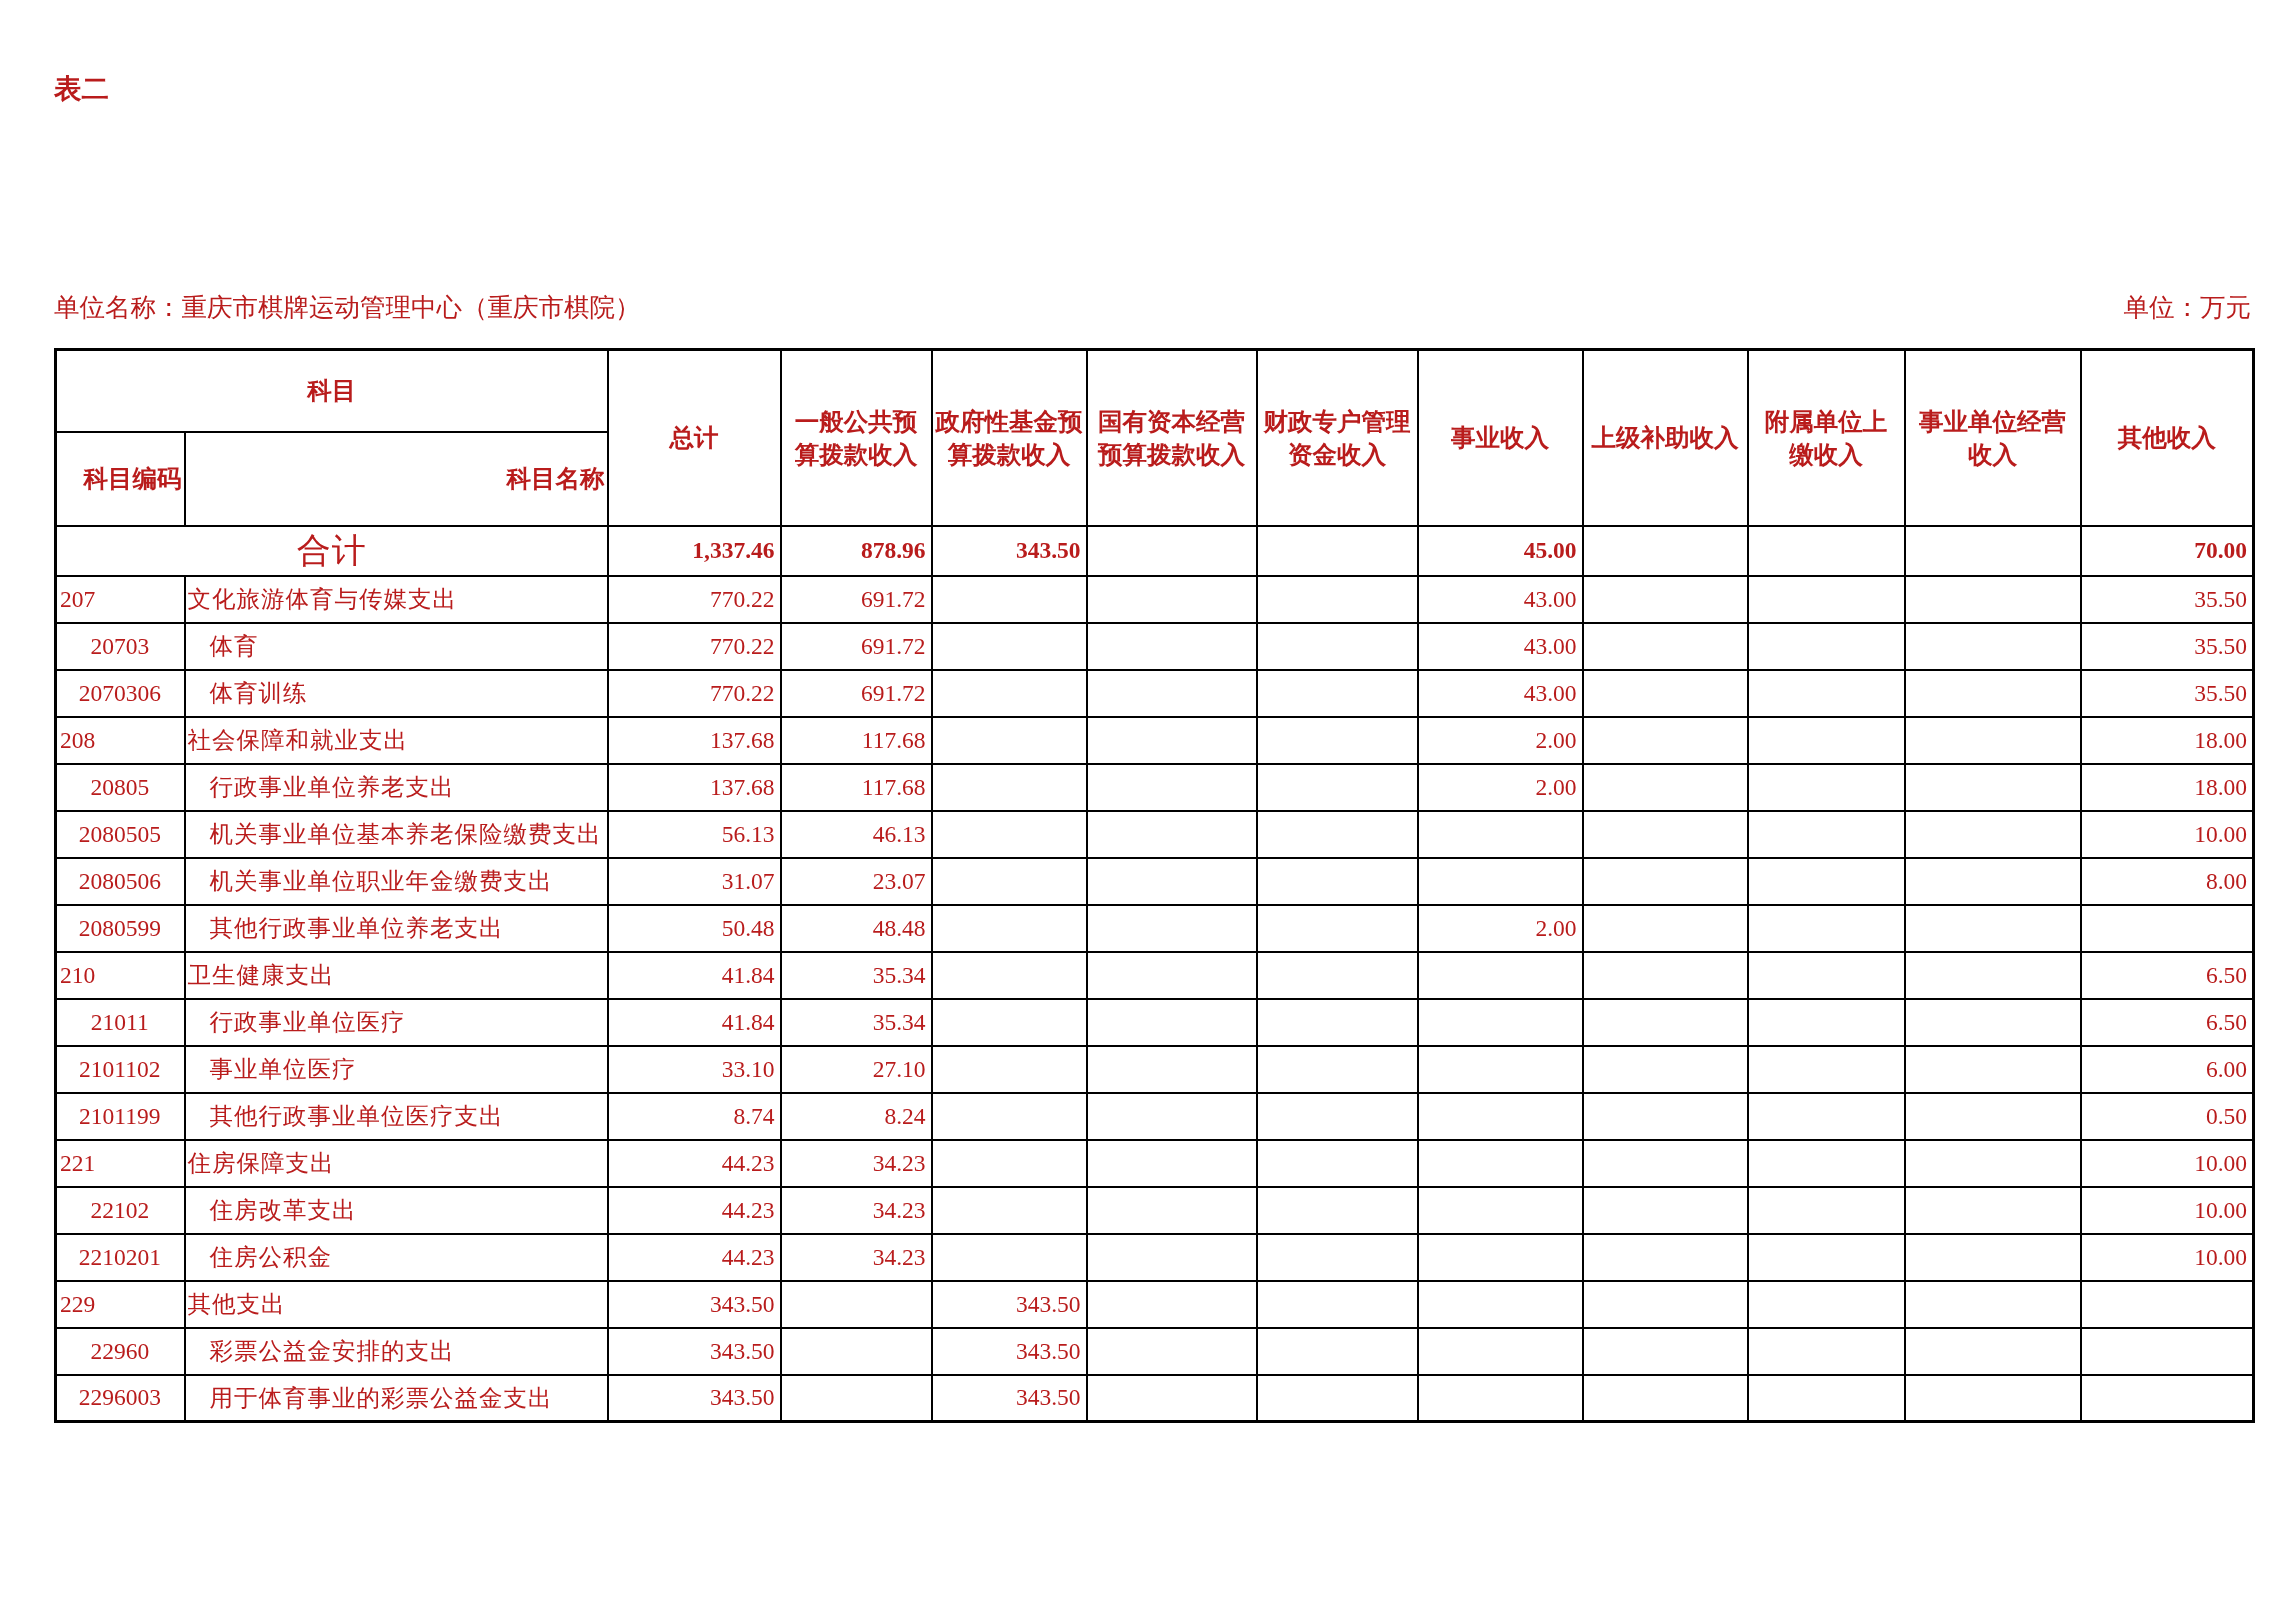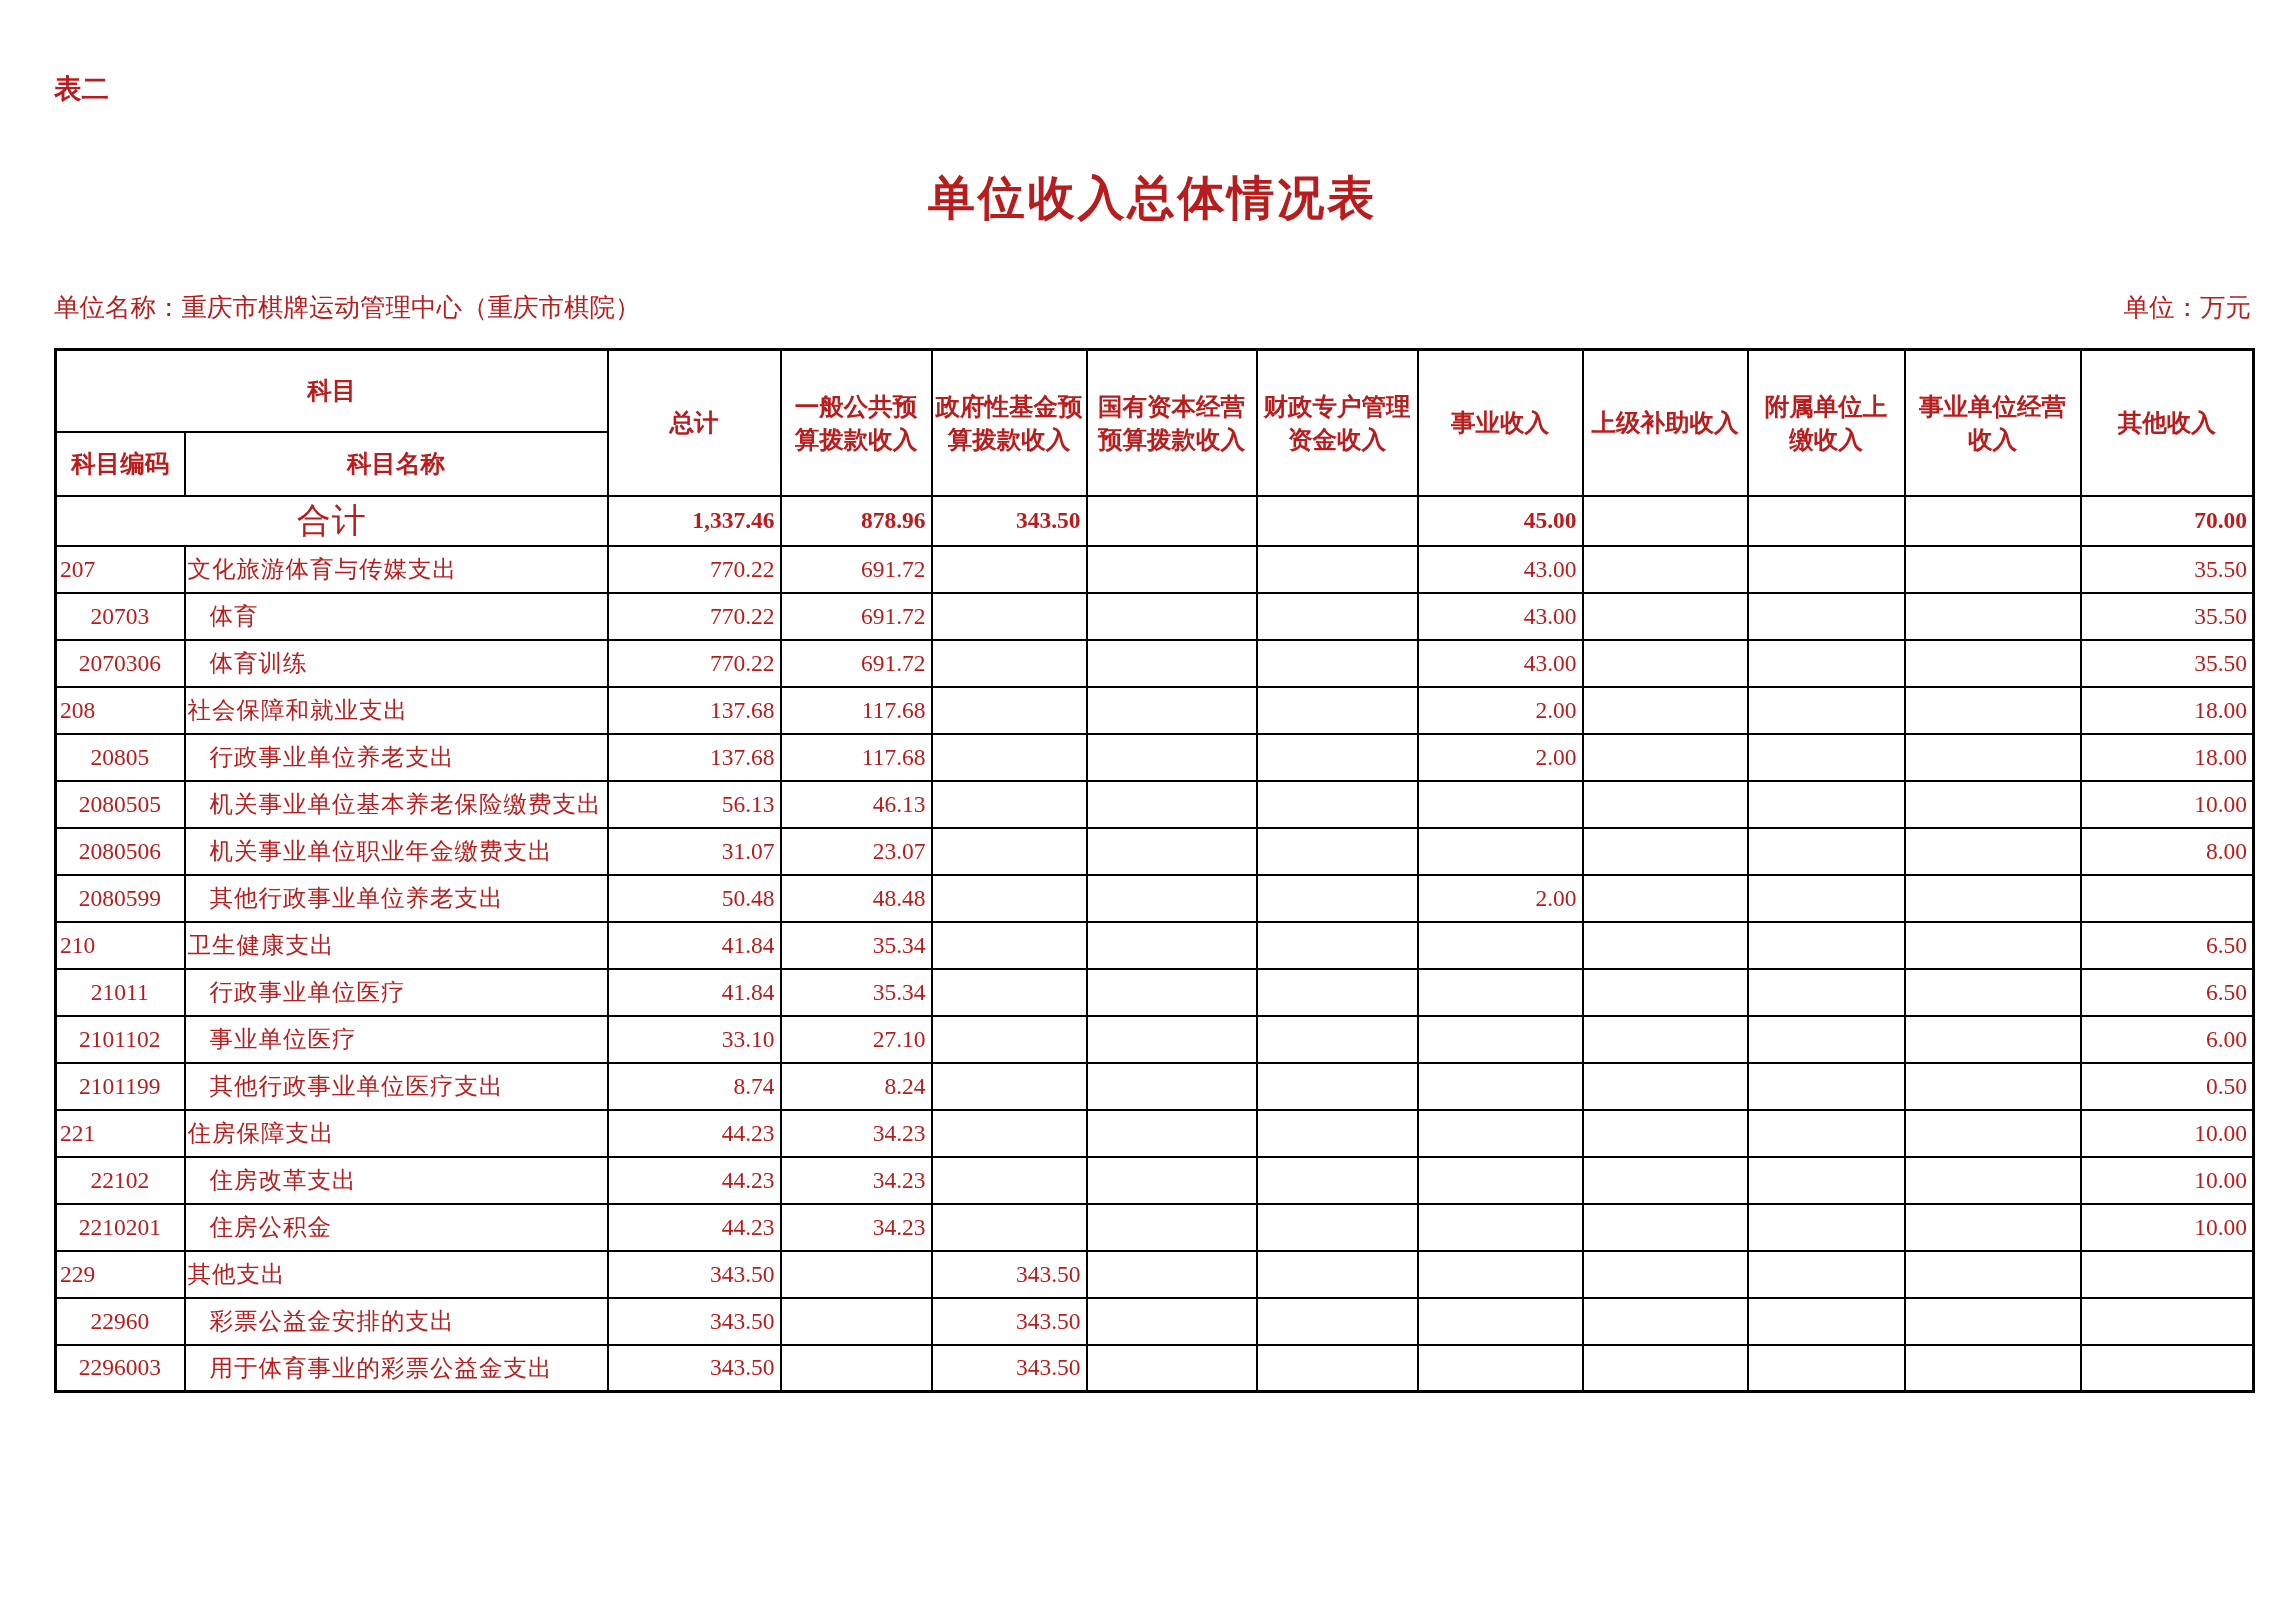--- a/index.html
+++ b/index.html
@@ -56,21 +56,21 @@
   table.income th{
     font-family:"Liberation Sans", sans-serif;
     font-weight:bold;
     font-size:24.5px;
     text-align:center;
     white-space:pre-line;
     line-height:1.35;
     padding:0 2px;
   }
   tr.hrow1 th{height:82px;}
-  tr.hrow2 th{height:64px;}
+  tr.hrow2 th{height:94px;text-align:right;}
   tbody td{
     height:47px;
     font-family:"Liberation Serif", serif;
     font-size:23.5px;
   }
   td.num{
     text-align:right;
     padding-right:4.9px;
   }
   td.code{ text-align:left; padding-left:2.9px; }
@@ -84,21 +84,20 @@
   }
   tr.total-row td.num{ font-weight:bold;border-radius:14px; }
 </style>
 </head>
 <body>
 
 <div class="page">
 
   <div class="sheet-label">表二</div>
 
-  <div class="title">单位收入总体情况表</div>
 
   <div class="meta-row">
     <span>单位名称：重庆市棋牌运动管理中心（重庆市棋院）</span>
     <span>单位：万元</span>
   </div>
 
   <table class="income">
     <colgroup>
       <col style="width:129px">
       <col style="width:423px">

